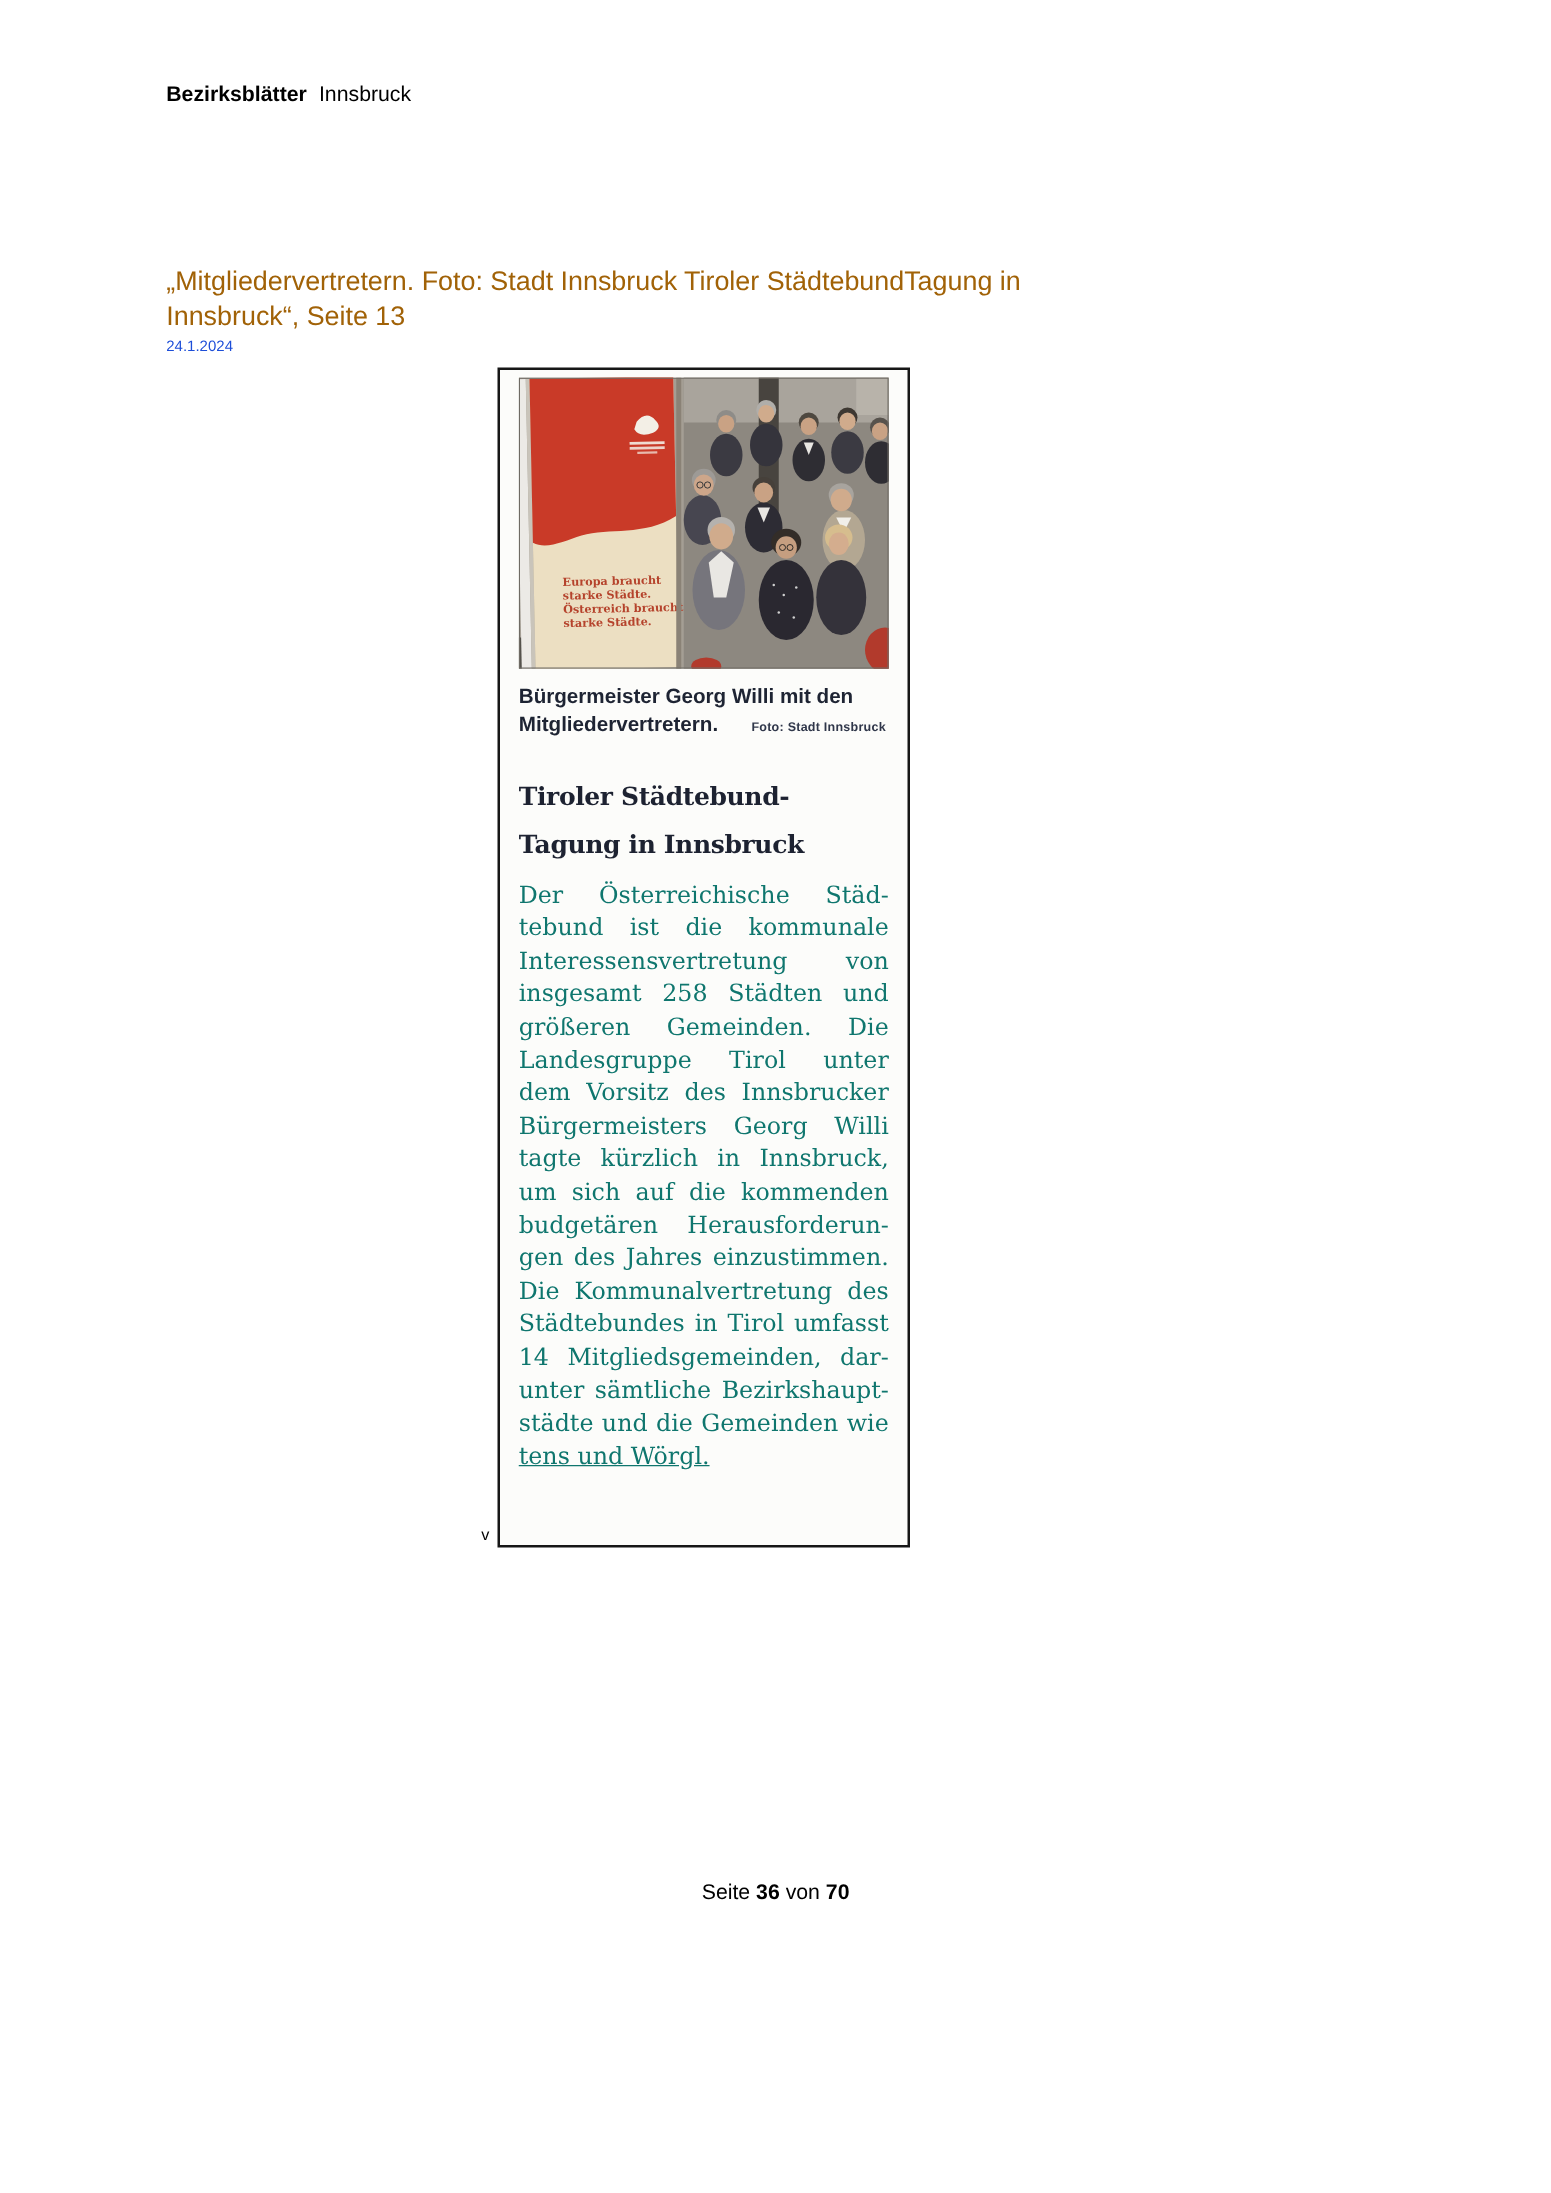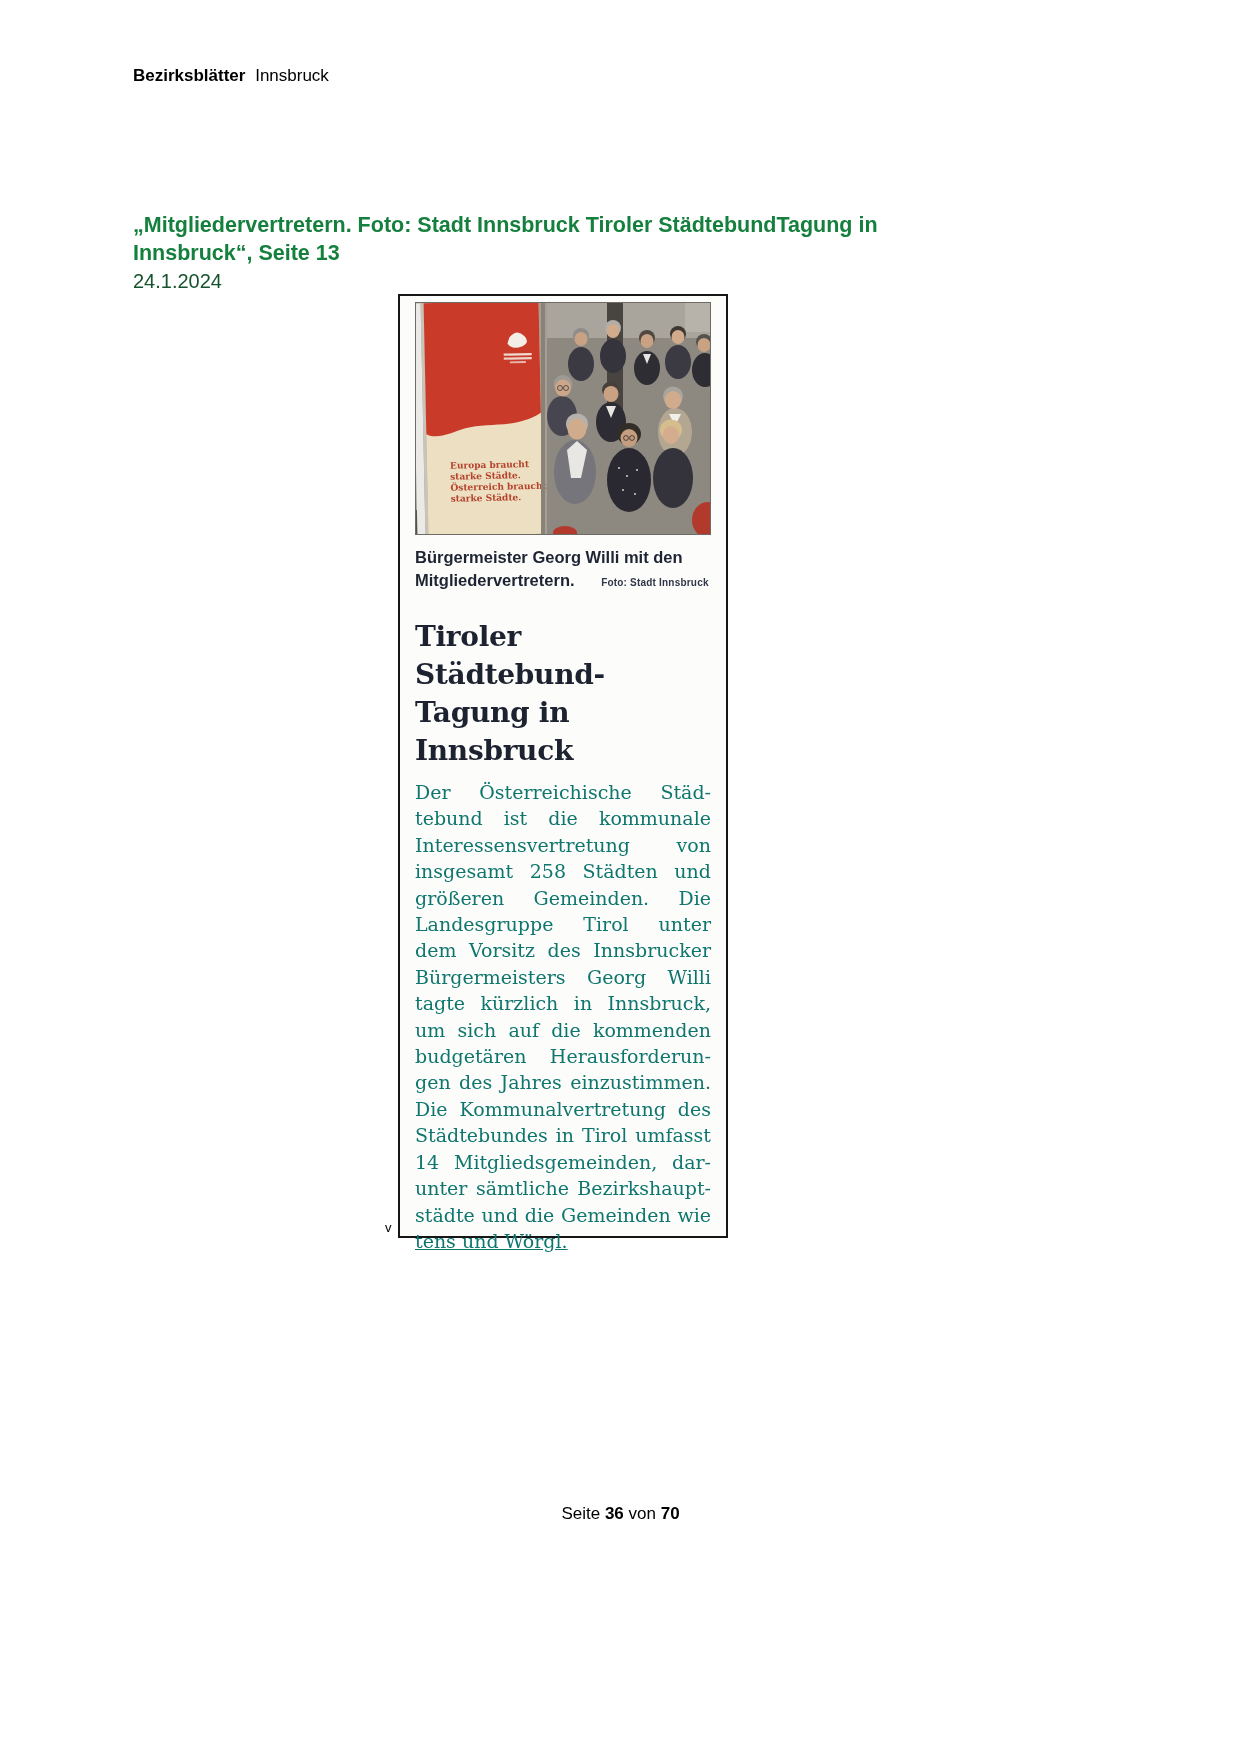--- a/index.html
+++ b/index.html
@@ -11,25 +11,25 @@
   }
   .brand-line {
     position:absolute; left:133px; top:66px;
     font-size:17px; color:#000;
   }
   .brand-bold { font-weight:bold; }
   .brand-regular { font-weight:normal; margin-left:5px; }
 
   .report-title {
     position:absolute; left:133px; top:211px; width:900px;
-    font-size:21.5px; font-weight:bold; color:#15803d; line-height:28px;
+    font-size:21.5px; font-weight:normal; color:#a16207; line-height:28px;
   }
   .report-date {
     position:absolute; left:133px; top:270px;
-    font-size:20px; color:#14532d;
+    font-size:12px; color:#1d4ed8;
   }
 
   .clipping {
     position:absolute; left:398px; top:294px;
     width:330px; height:944px;
     border:2px solid #161616; background:#fcfcfa;
   }
   .clip-inner { padding:6px 15px 0 15px; }
 
   .photo-wrap { width:296px; height:233px; display:block; }
@@ -40,21 +40,21 @@
     font-weight:bold; font-size:16.5px; line-height:23px; color:#1e2433;
   }
   .caption .credit {
     font-size:10px; color:#30374a; margin-left:22px;
     letter-spacing:0.2px; white-space:nowrap;
   }
 
   .headline {
     margin-top:24px; width:296px;
     font-family:"DejaVu Serif", serif;
-    font-weight:bold; font-size:28px; line-height:38px;
+    font-weight:bold; font-size:20px; line-height:38px;
     letter-spacing:-0.3px; color:#1d2231;
   }
 
   .article-body {
     margin-top:9px; width:296px;
     font-family:"DejaVu Serif", serif;
     font-size:19px; color:#0f766e;
   }
   .bline {
     line-height:26.4px;

